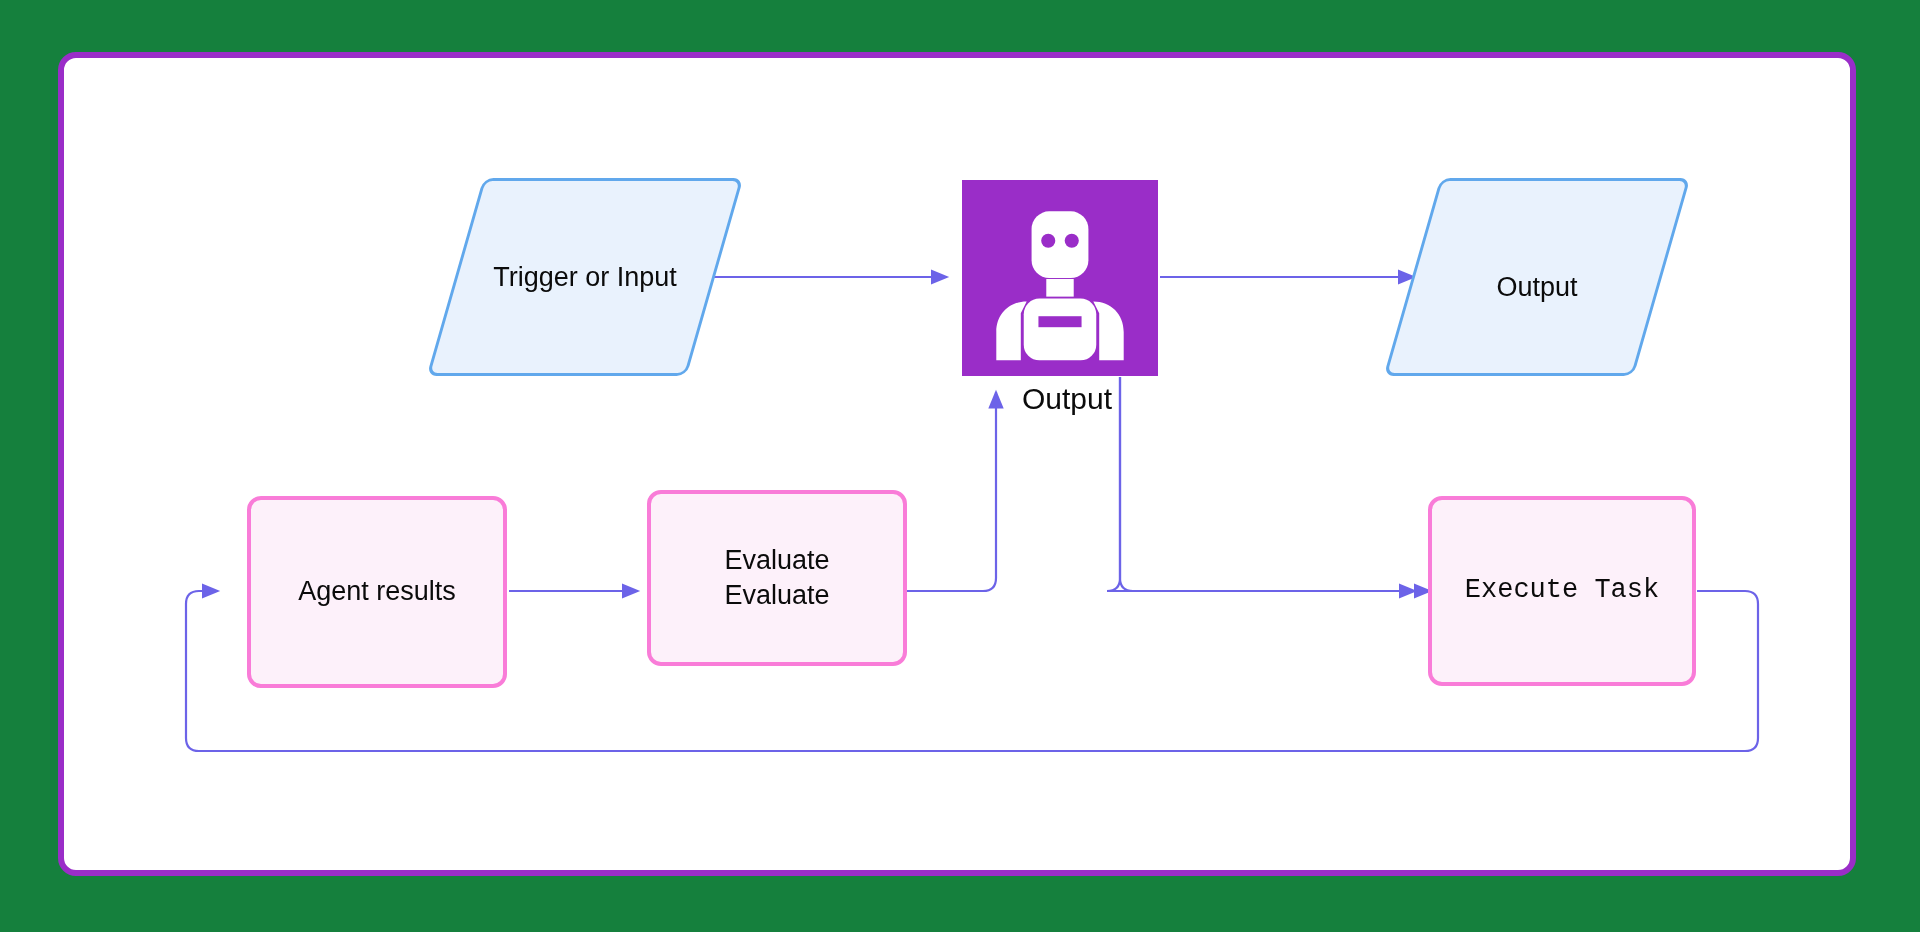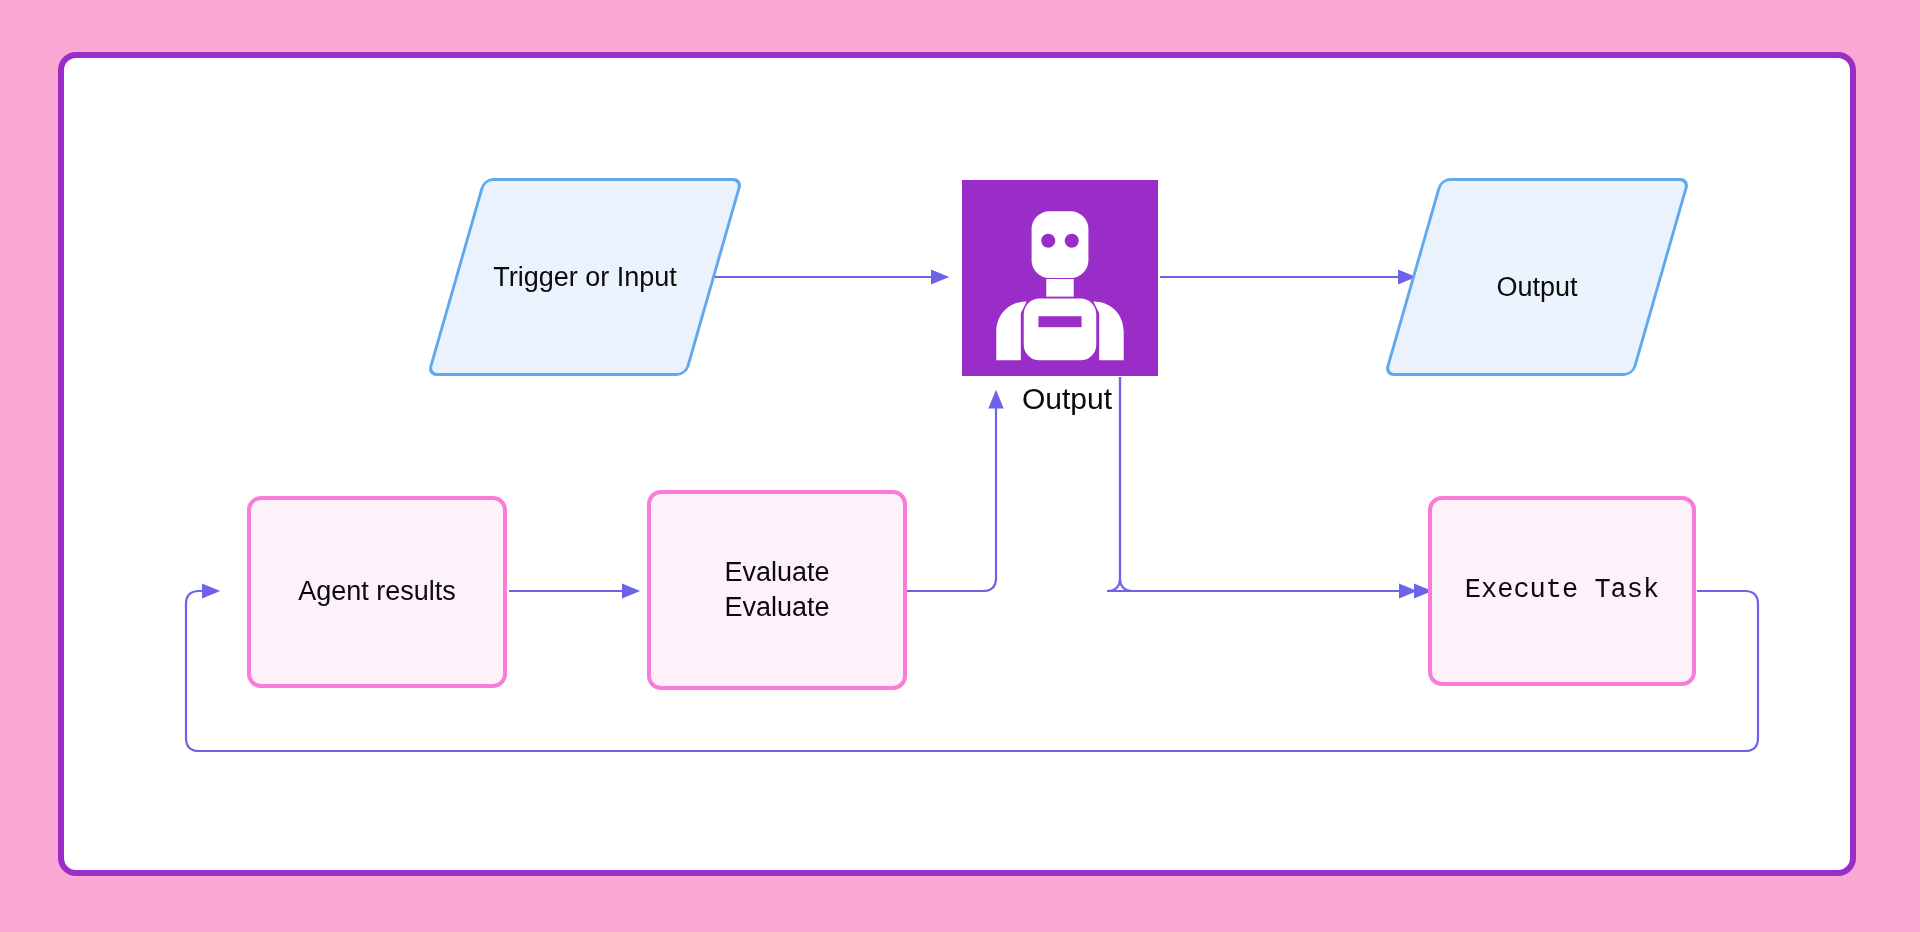--- a/index.html
+++ b/index.html
@@ -1,17 +1,17 @@
 <!DOCTYPE html>
 <html><head>
 <meta charset="utf-8">
 <style>
   html,body{margin:0;padding:0;background:#ffffff;}
   body{width:1920px;height:932px;font-family:"Liberation Sans",sans-serif;overflow:hidden;}
-  #stage{position:relative;width:1920px;height:932px;background:#f9a8d4;}
+  #stage{position:relative;width:1920px;height:932px;background:#15803d;}
 
   .frame{
     position:absolute;left:58px;top:52px;width:1798px;height:824px;
     border:6px solid #9A2DC8;border-radius:18px;box-sizing:border-box;background:#ffffff;
   }
 
   svg.wires{position:absolute;left:0;top:0;width:1920px;height:932px;pointer-events:none;}
 
   .node{position:absolute;box-sizing:border-box;display:flex;align-items:center;justify-content:center;text-align:center;}
 
@@ -93,21 +93,21 @@
 
   <div class="para-wrap" style="left:1412px;top:178px;width:250px;height:218px;">
     <div class="node para" style="left:0;top:0;width:250px;height:198px;transform:skewX(-16deg);"></div>
     <div class="para-label">Output</div>
   </div>
 
   <div class="node pinkbox" style="left:247px;top:496px;width:260px;height:192px;">
     <span>Agent results</span>
   </div>
 
-  <div class="node pinkbox" style="left:647px;top:490px;width:260px;height:200px;flex-direction:column;">
+  <div class="node pinkbox" style="left:647px;top:490px;width:260px;height:176px;flex-direction:column;">
     <span>Evaluate</span>
     <span>Evaluate</span>
   </div>
 
   <div class="node pinkbox" style="left:1428px;top:496px;width:268px;height:190px;font-family:Liberation Mono, monospace;">
     <span>Execute Task</span>
   </div>
 
 </div>
 

